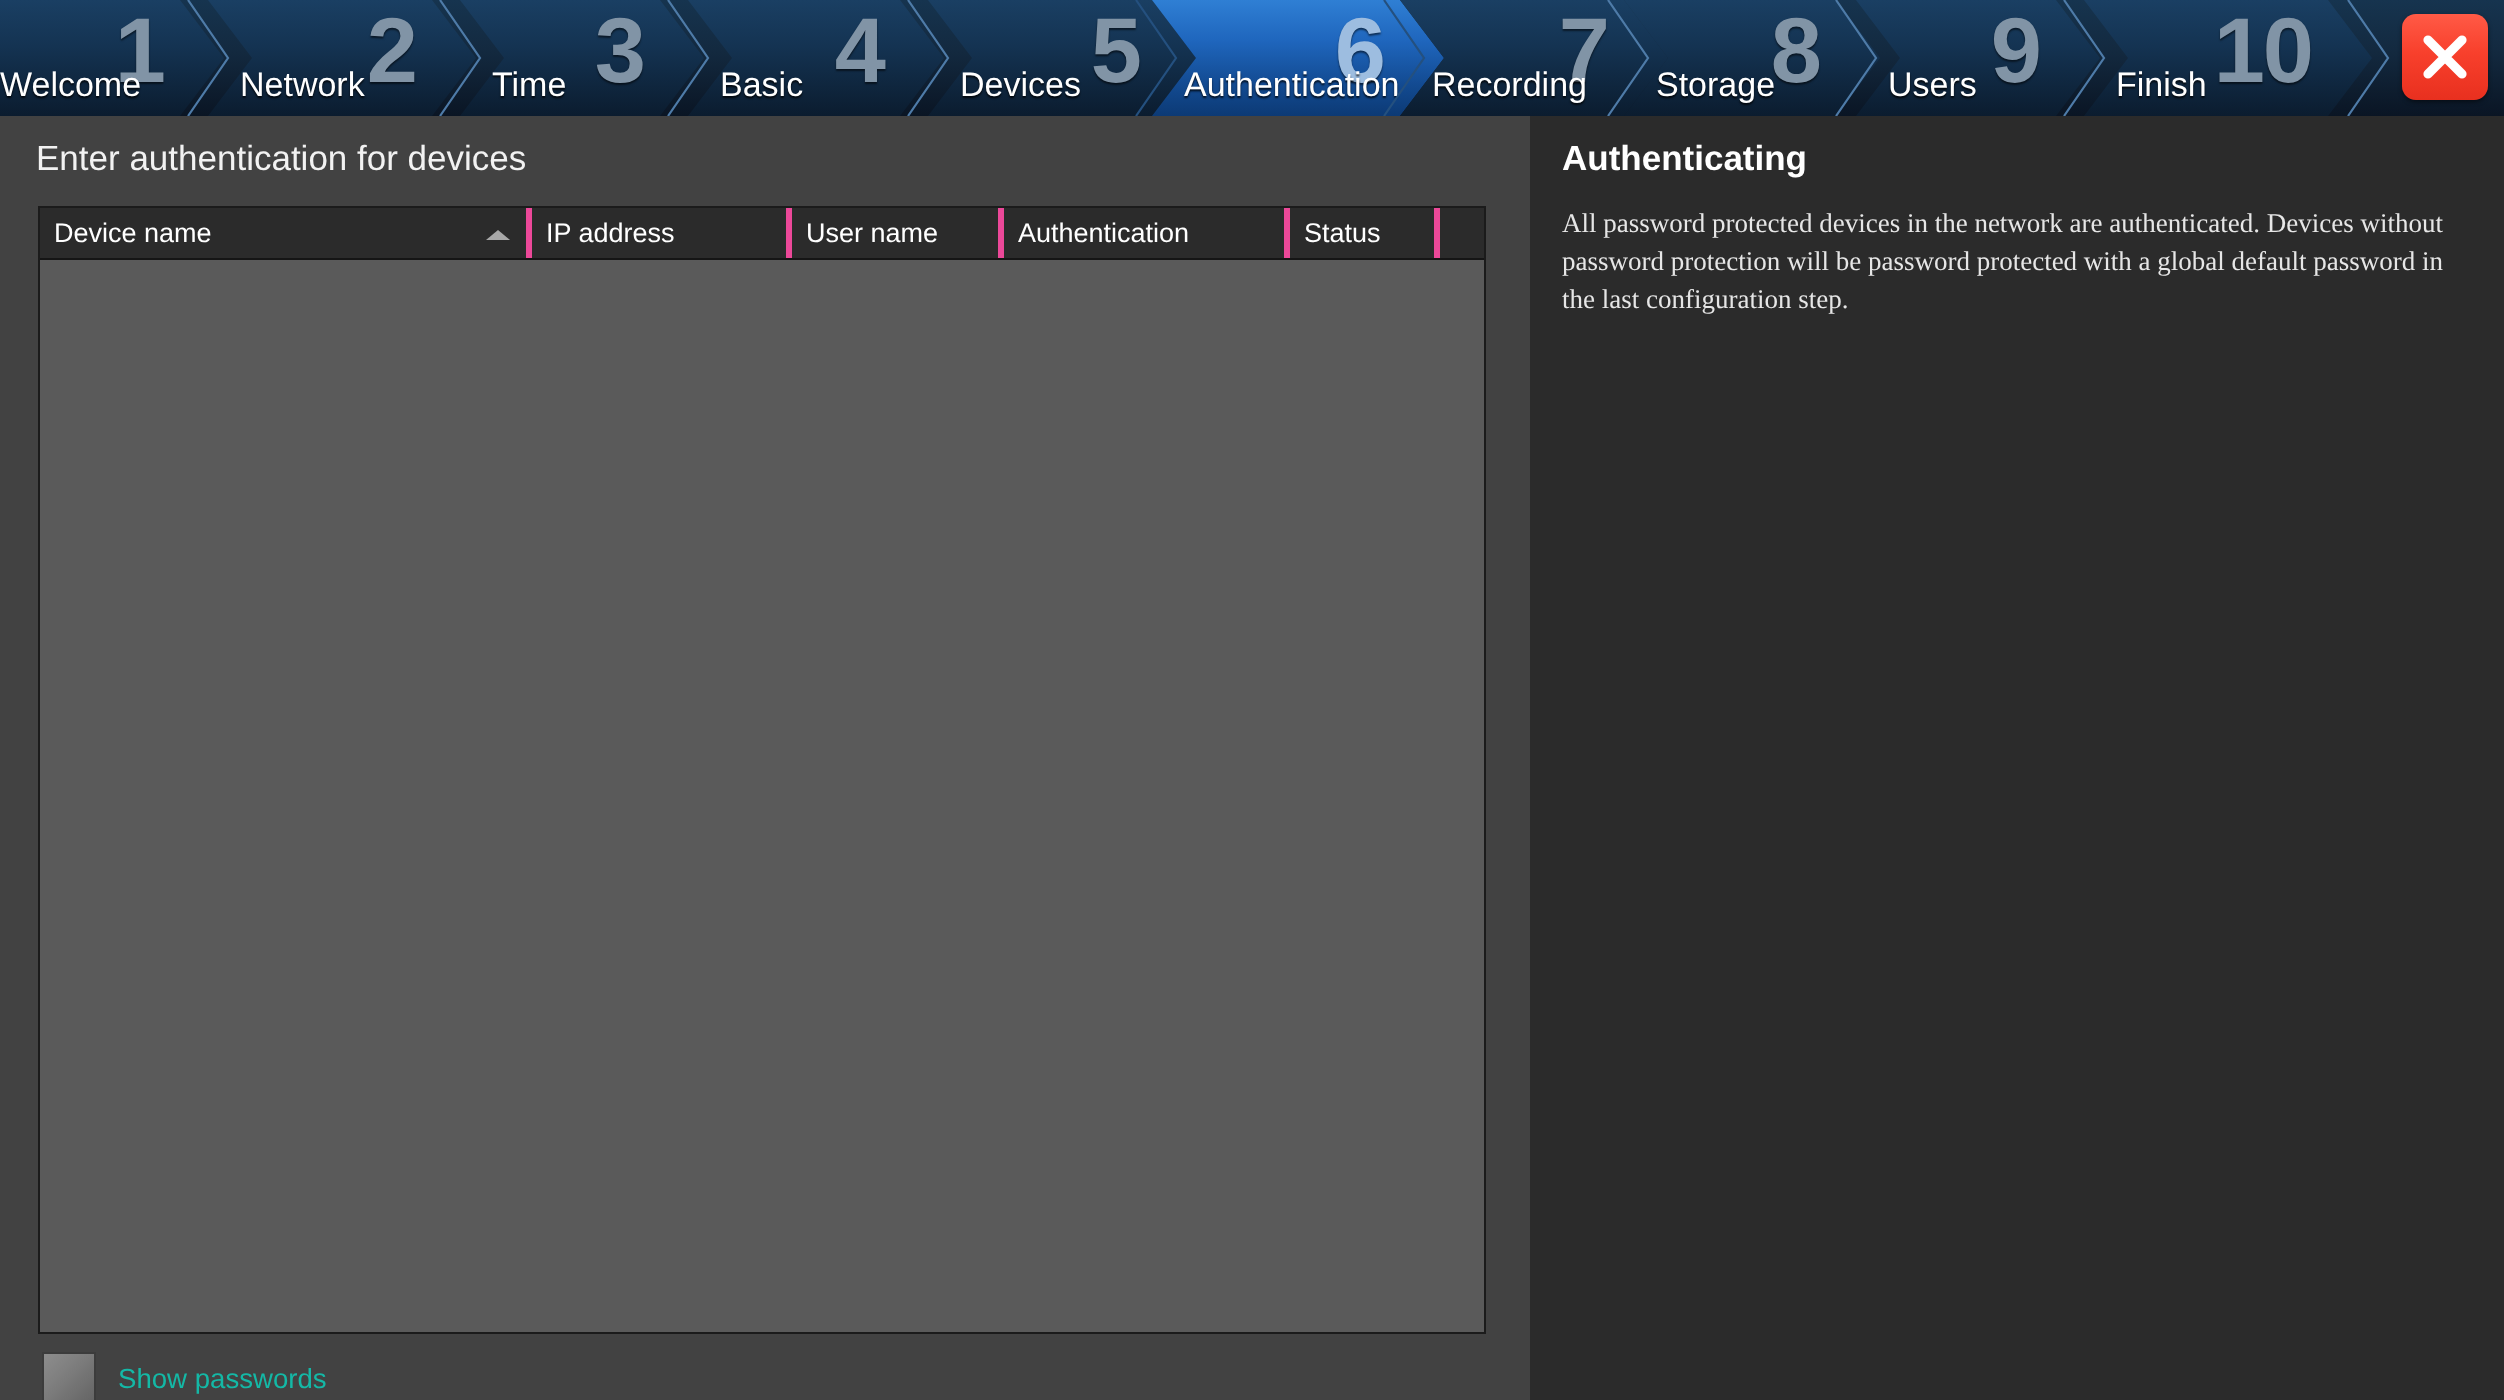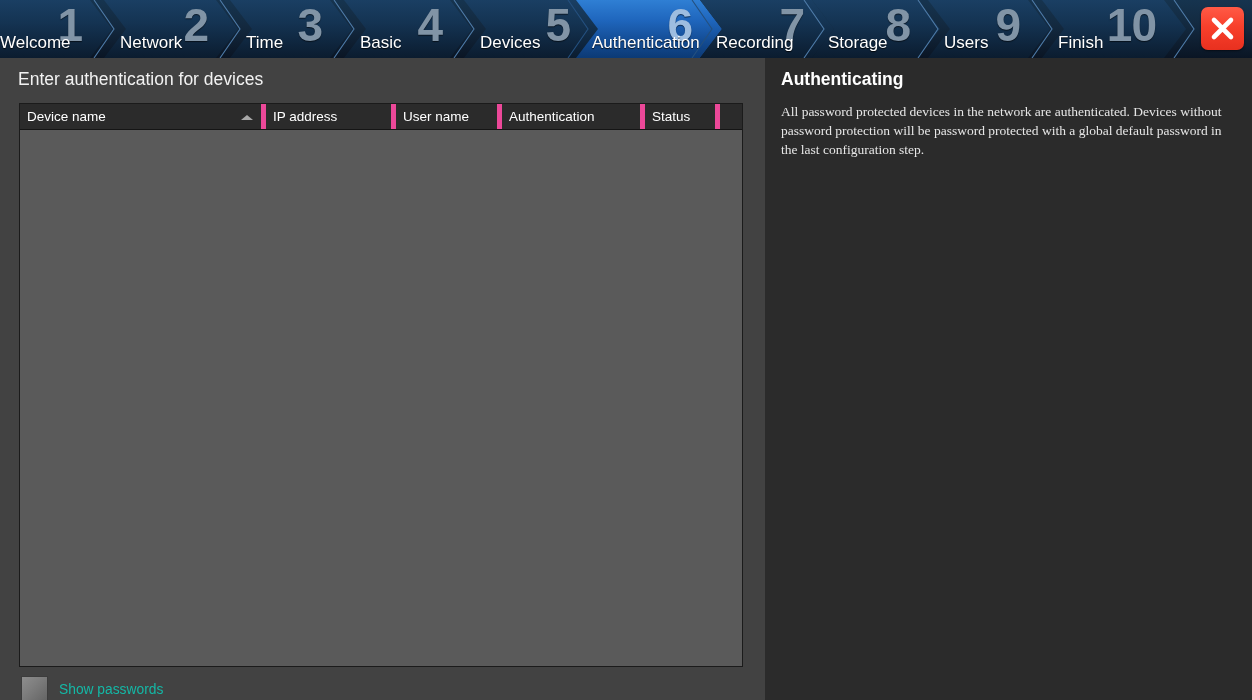--- a/index.html
+++ b/index.html
@@ -130,21 +130,21 @@
     height: 26px;
     background: #2b2b2b;
     box-sizing: border-box;
     border-bottom: 1px solid #151515;
   }
   .th {
     position: relative;
     display: flex;
     align-items: center;
     box-sizing: border-box;
-    border-right: 5px solid #ec4899;
+    border-right: 3px solid #ec4899;
     padding-left: 7px;
     font-size: 13.5px;
     color: #ffffff;
     background: #2b2b2b;
     white-space: nowrap;
     overflow: hidden;
   }
   .th.last { border-right: none; }
   .sort-arrow {
     position: absolute;

